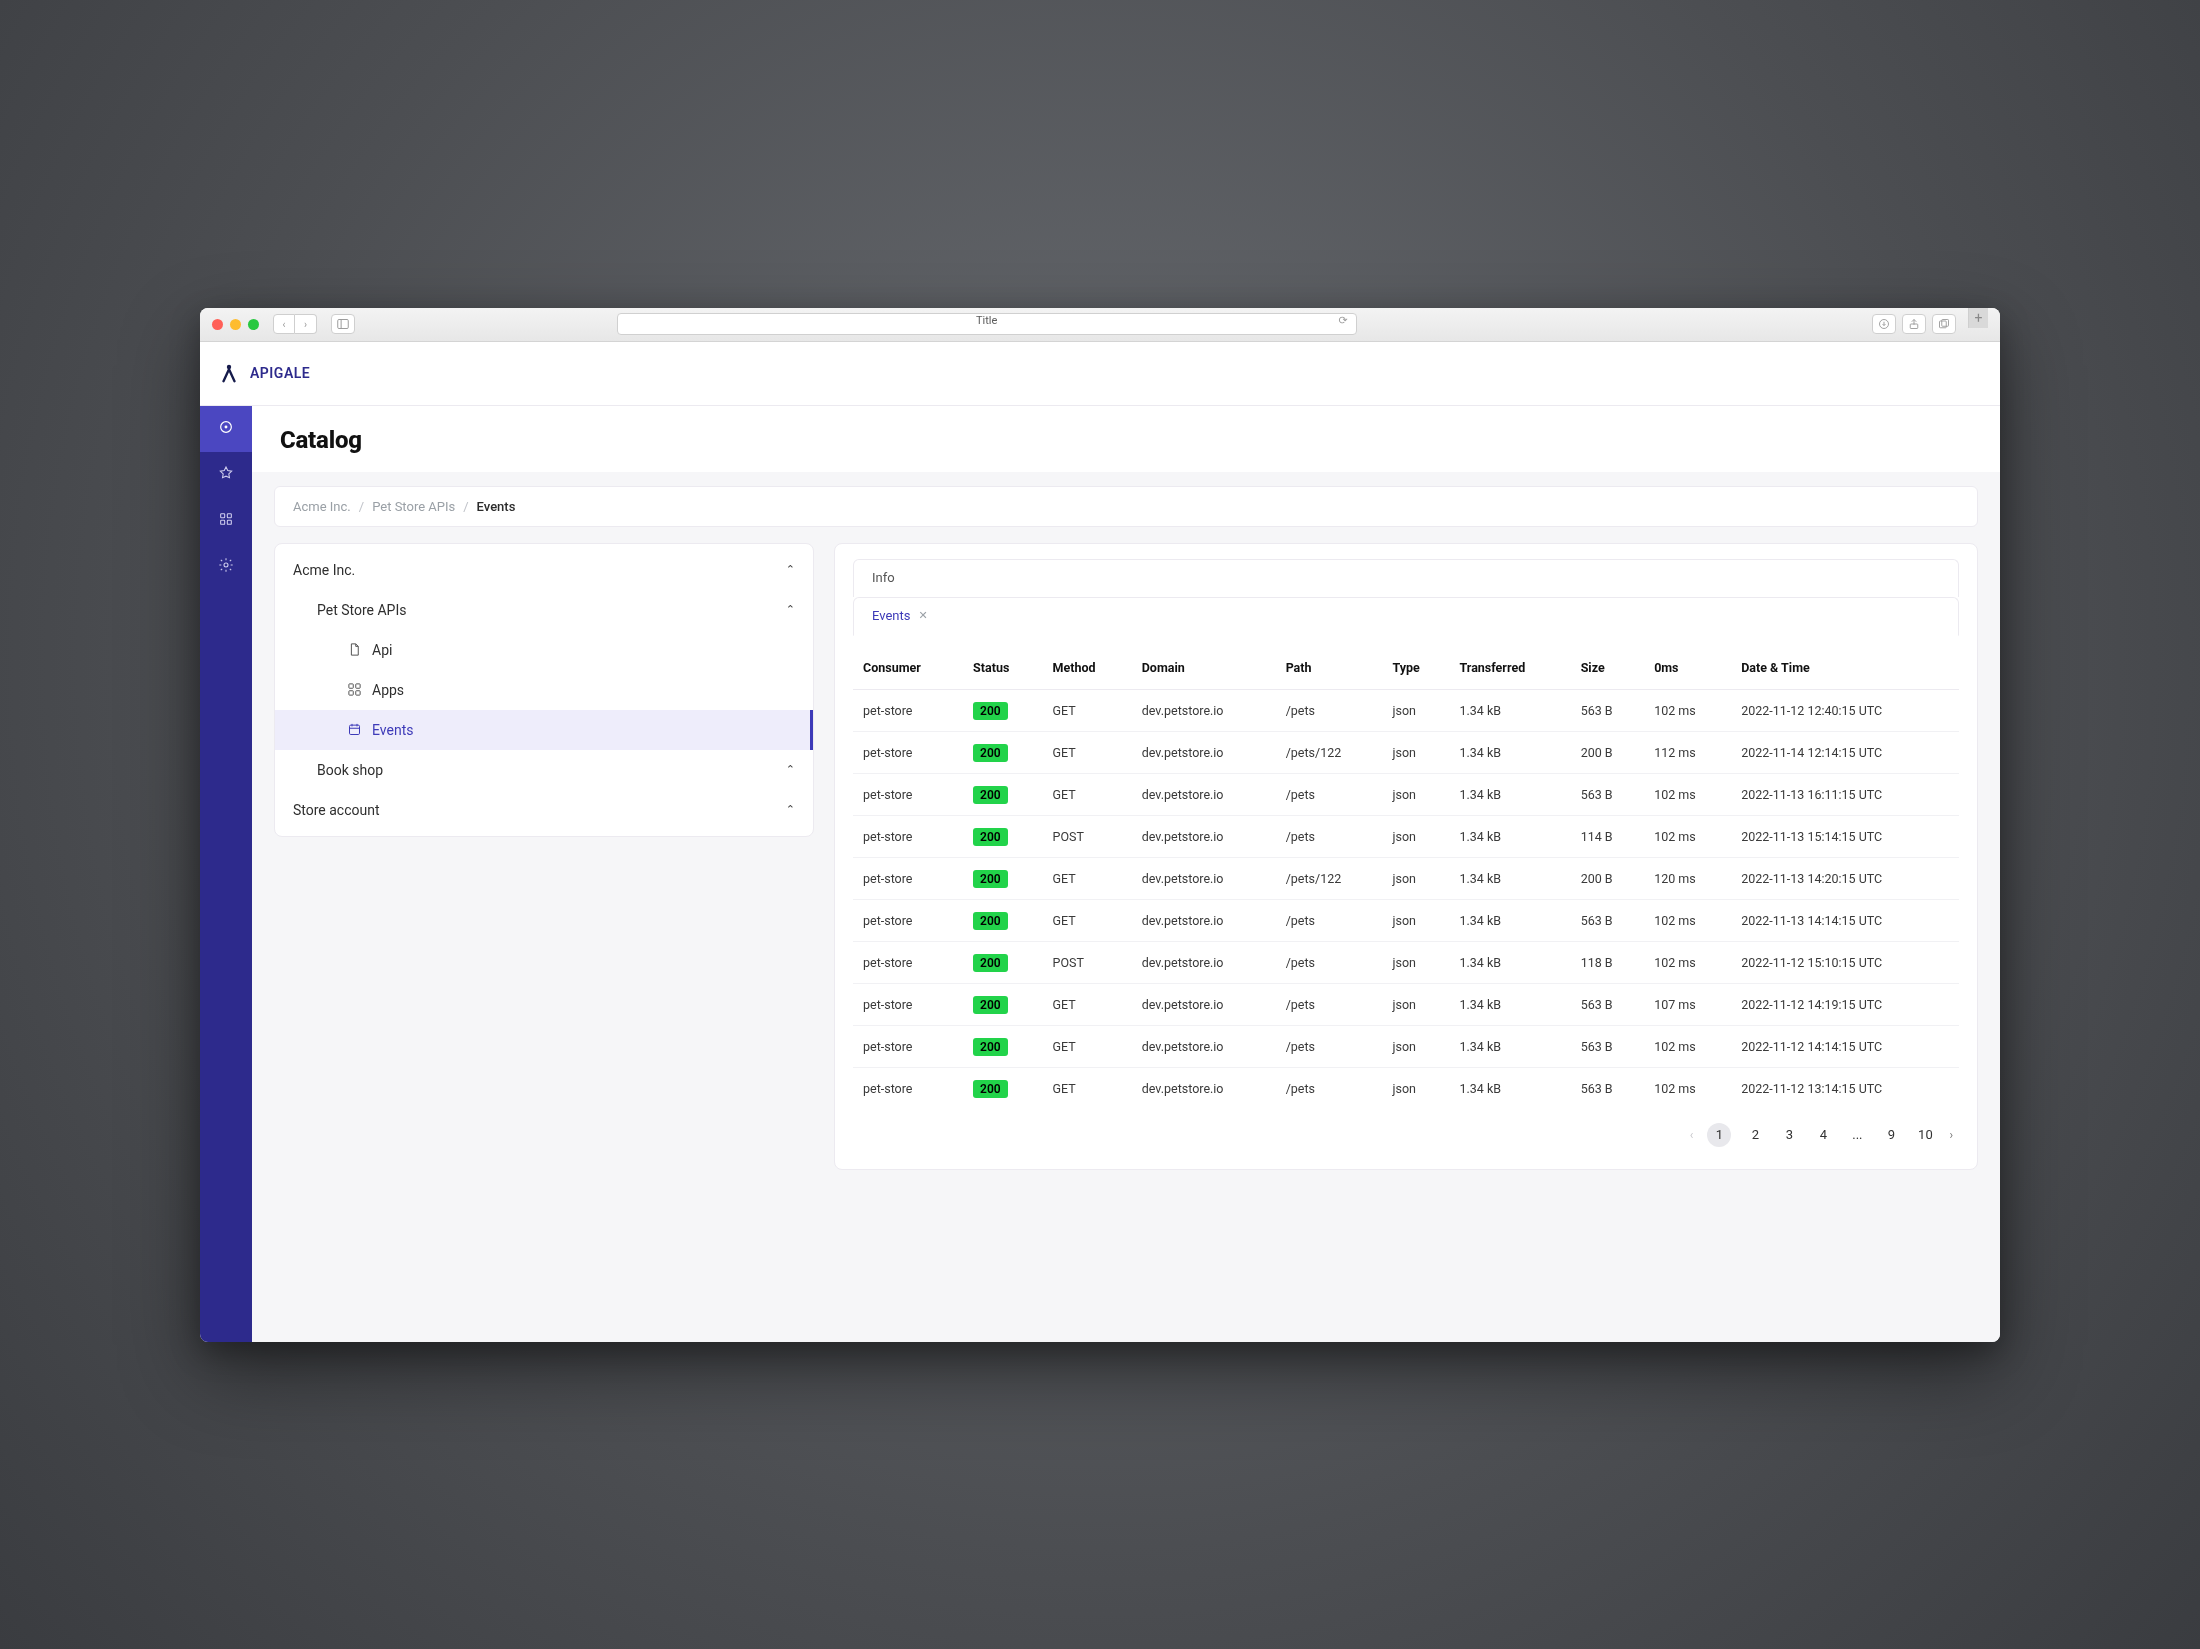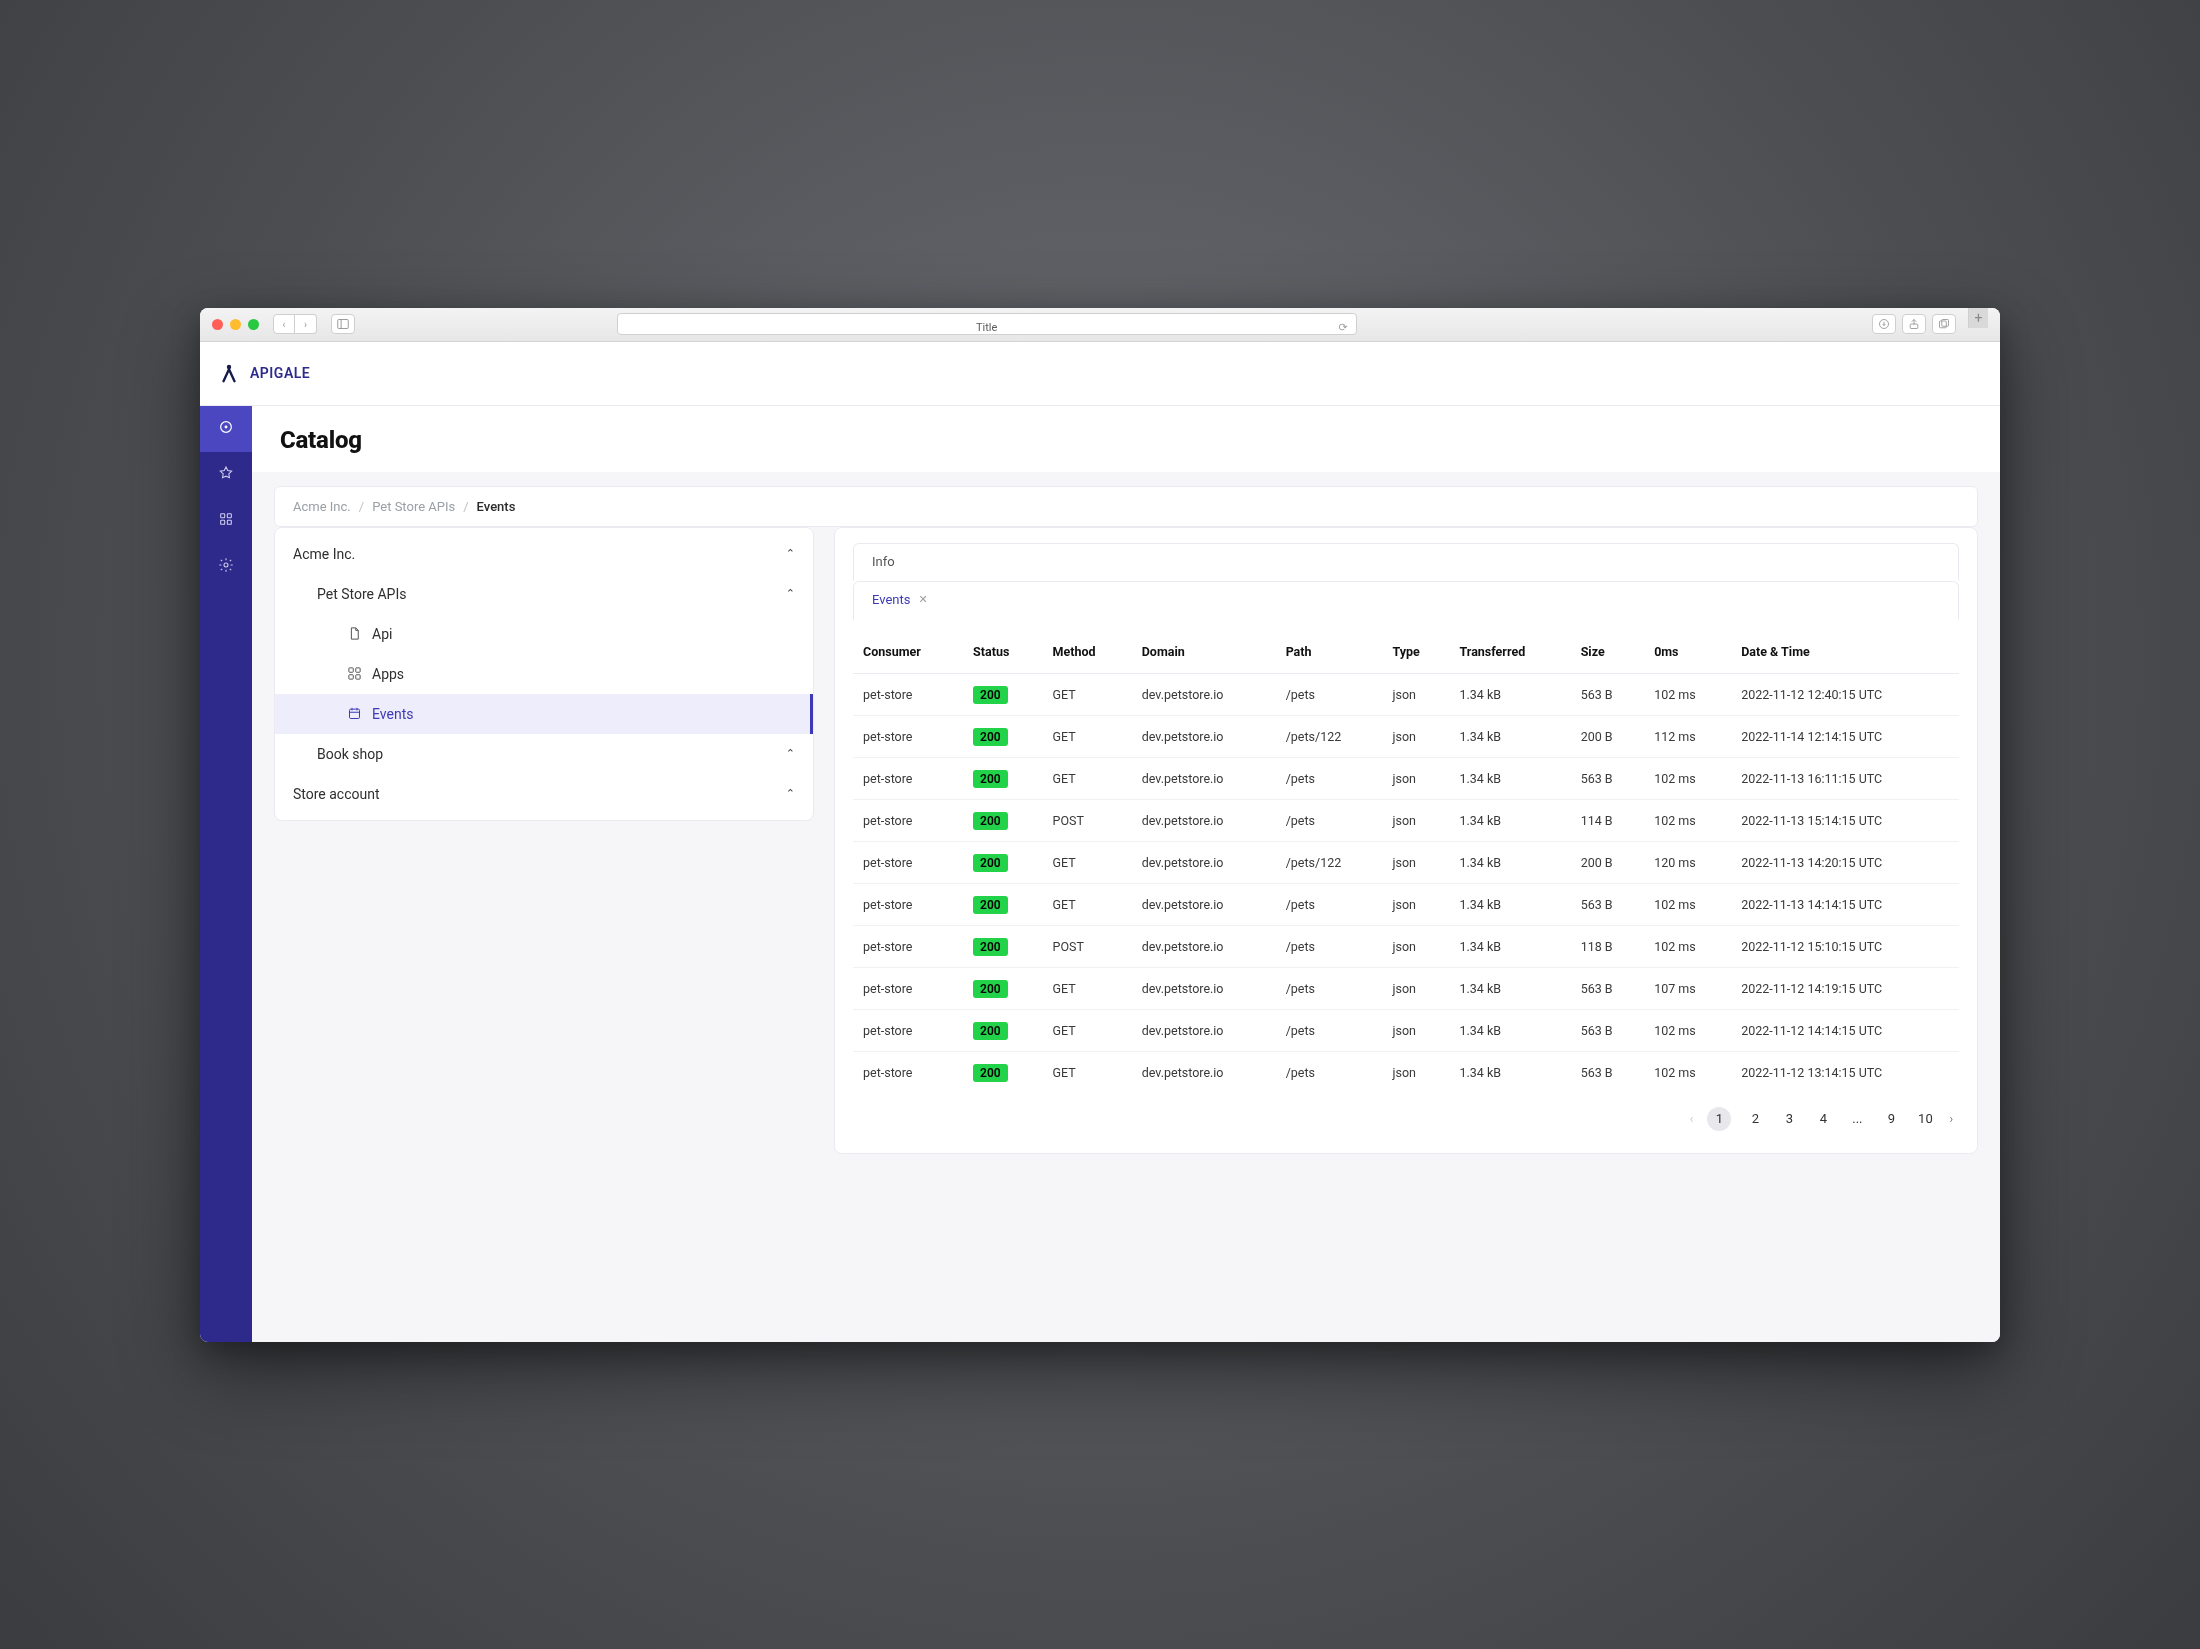--- a/index.html
+++ b/index.html
@@ -43,21 +43,21 @@
   .nav-btn:last-child{border-radius:0 4px 4px 0; border-left:none;}
   .side-btn { width:24px; height:20px; border:1px solid #cfcfcf; border-radius:4px; background:#fff; margin-left:6px; display:flex; align-items:center; justify-content:center; color:#999; font-size:10px;}
   .url-bar {
     flex: 0 0 740px;
     height: 22px;
     margin: 0 auto;
     background: #fff;
     border: 1px solid #d0d0d0;
     border-radius: 4px;
     display: flex;
-    align-items: flex-end;
+    align-items: flex-start;
     justify-content: center;
     position: relative;
     font-size: 11px;
     color: #5c5c5c;
   }
   .url-refresh { position: absolute; right: 8px; color:#9a9a9a; font-size:11px; }
   .chrome-right { margin-left:auto; display:flex; gap:6px; align-items:center;}
   .chrome-right .cbtn { width:24px; height:20px; border:1px solid #cfcfcf; border-radius:4px; background:#fff; display:flex; align-items:center; justify-content:center; color:#888; font-size:11px;}
   .add-tab { width:20px; height:20px; background:#d9d9d9; display:flex; align-items:center; justify-content:center; color:#888; font-size:14px; border-left:1px solid #cfcfcf; margin-left:4px; align-self:stretch;}
 
@@ -88,21 +88,21 @@
   }
   .rail-item.active { background:#4b47c1; color:#fff; }
   .rail-item svg { width:16px; height:16px; }
 
   .main { flex:1; background:#f6f6f8; display:flex; flex-direction:column; }
   .page-title {
     background:#fff;
     padding: 20px 28px 18px;
     font-size: 24px; font-weight: 800; color:#111; letter-spacing:-0.2px;
   }
-  .layout { padding: 14px 22px 26px; display:flex; flex-direction:column; }
+  .layout { padding: 14px 22px 26px; display:flex; flex-direction:column; gap:16px; }
 
   .breadcrumb {
     background:#fff; border:1px solid #eceaf0; border-radius:6px;
     padding: 12px 18px; font-size:13px; color:#9aa0a6;
     display:flex; gap:8px; align-items:center;
   }
   .breadcrumb .crumb { color:#9aa0a6; }
   .breadcrumb .crumb.current { color:#2b2b2b; font-weight:500; }
   .breadcrumb .sep { color:#c0c3c9; }
 

